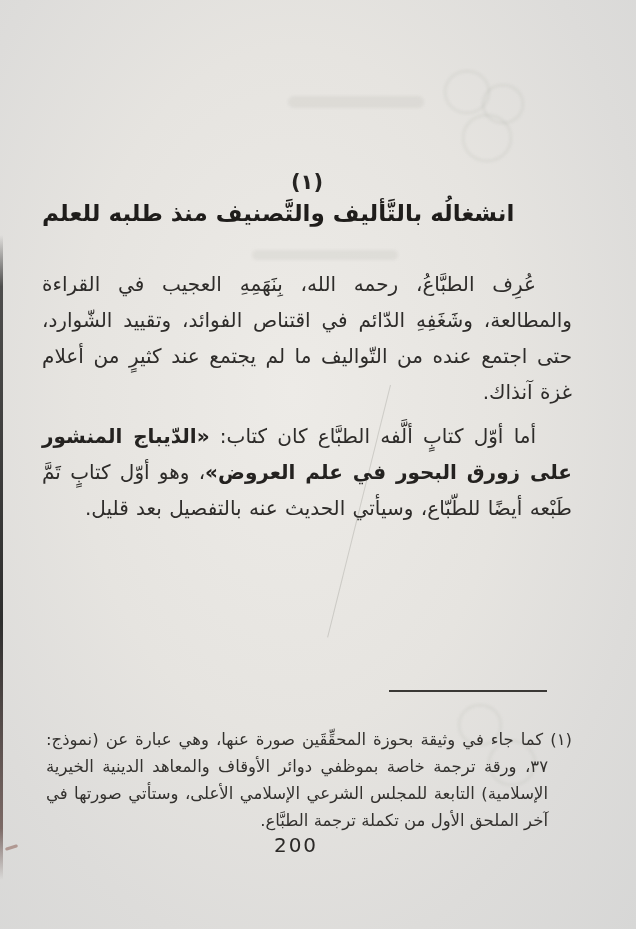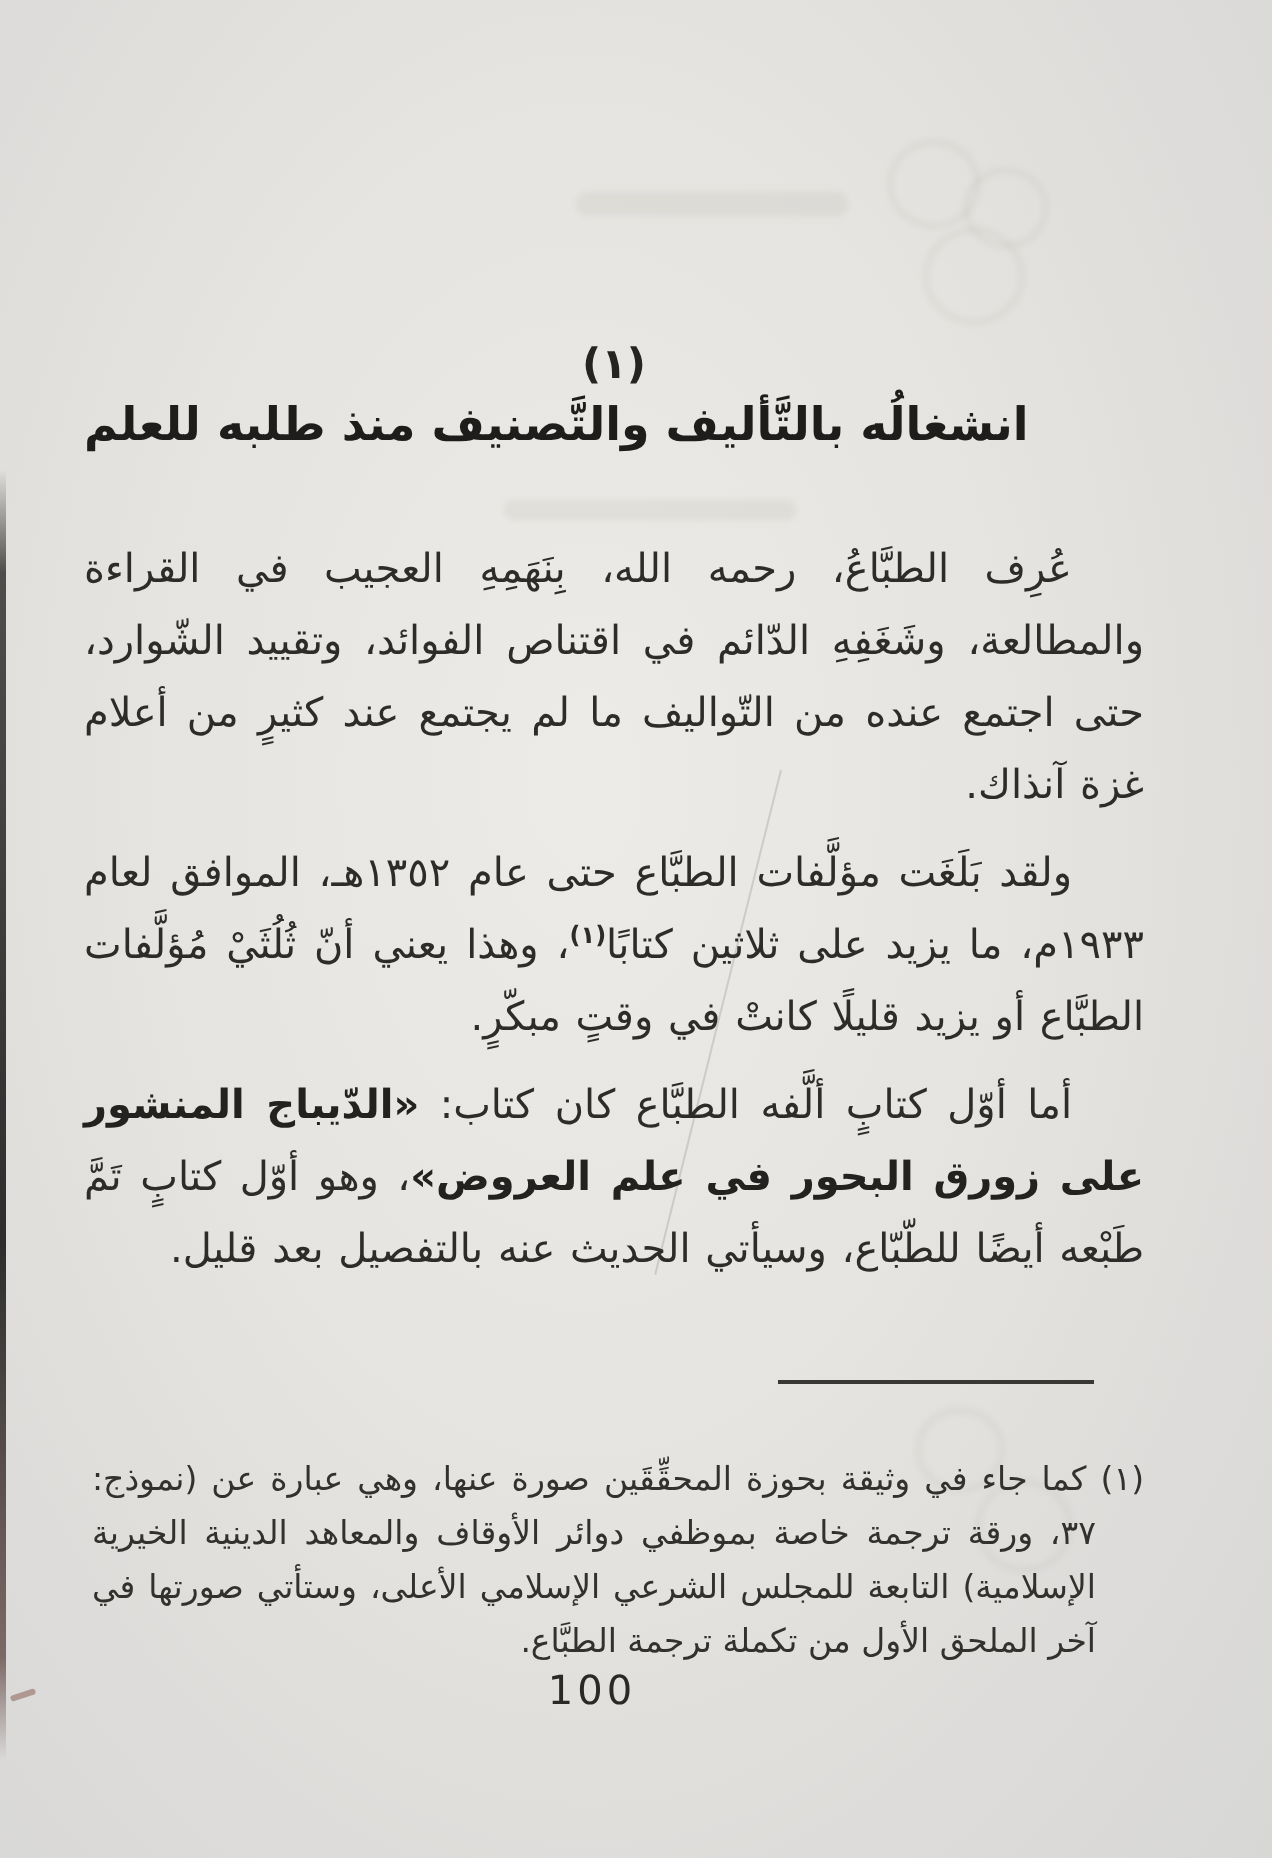--- a/index.html
+++ b/index.html
@@ -97,25 +97,24 @@
   </div>
   <div class="scratch"></div>
 
   <div class="content">
     <div class="section-number">(١)</div>
     <h1 class="heading">انشغالُه بالتَّأليف والتَّصنيف منذ طلبه للعلم</h1>
 
     <div class="body-text">
       <p class="body-par"><span class="seg">عُرِف الطبَّاعُ، رحمه الله، بِنَهَمِهِ العجيب في القراءة والمطالعة، وشَغَفِهِ الدّائم في اقتناص الفوائد، وتقييد الشّوارد، حتى اجتمع عنده من التّواليف ما لم يجتمع عند كثيرٍ من أعلام غزة آنذاك.</span></p>
 
-      <p class="body-par"><span class="seg">ولقد بَلَغَت مؤلَّفات الطبَّاع حتى عام ١٣٥٢هـ، الموافق لعام ١٩٣٣م، ما يزيد على ثلاثين كتابًا</span><sup class="fn-marker">(١)</sup><span class="seg">، وهذا يعني أنّ ثُلُثَيْ مُؤلَّفات الطبَّاع أو يزيد قليلًا كانتْ في وقتٍ مبكّرٍ.</span></p>
 
       <p class="body-par"><span class="seg">أما أوّل كتابٍ ألَّفه الطبَّاع كان كتاب: </span><span class="book-title">«الدّيباج المنشور على زورق البحور في علم العروض»</span><span class="seg">، وهو أوّل كتابٍ تَمَّ طَبْعه أيضًا للطّبّاع، وسيأتي الحديث عنه بالتفصيل بعد قليل.</span></p>
     </div>
   </div>
 
   <div class="fn-sep"></div>
 
   <div class="footnote"><span class="fn-num">(١)</span> <span>كما جاء في وثيقة بحوزة المحقِّقَين صورة عنها، وهي عبارة عن (نموذج: ٣٧، ورقة ترجمة خاصة بموظفي دوائر الأوقاف والمعاهد الدينية الخيرية الإسلامية) التابعة للمجلس الشرعي الإسلامي الأعلى، وستأتي صورتها في آخر الملحق الأول من تكملة ترجمة الطبَّاع.</span></div>
 
-  <div class="page-number">100</div>
+  <div class="page-number">200</div>
 
 </div>
 
 </body></html>

